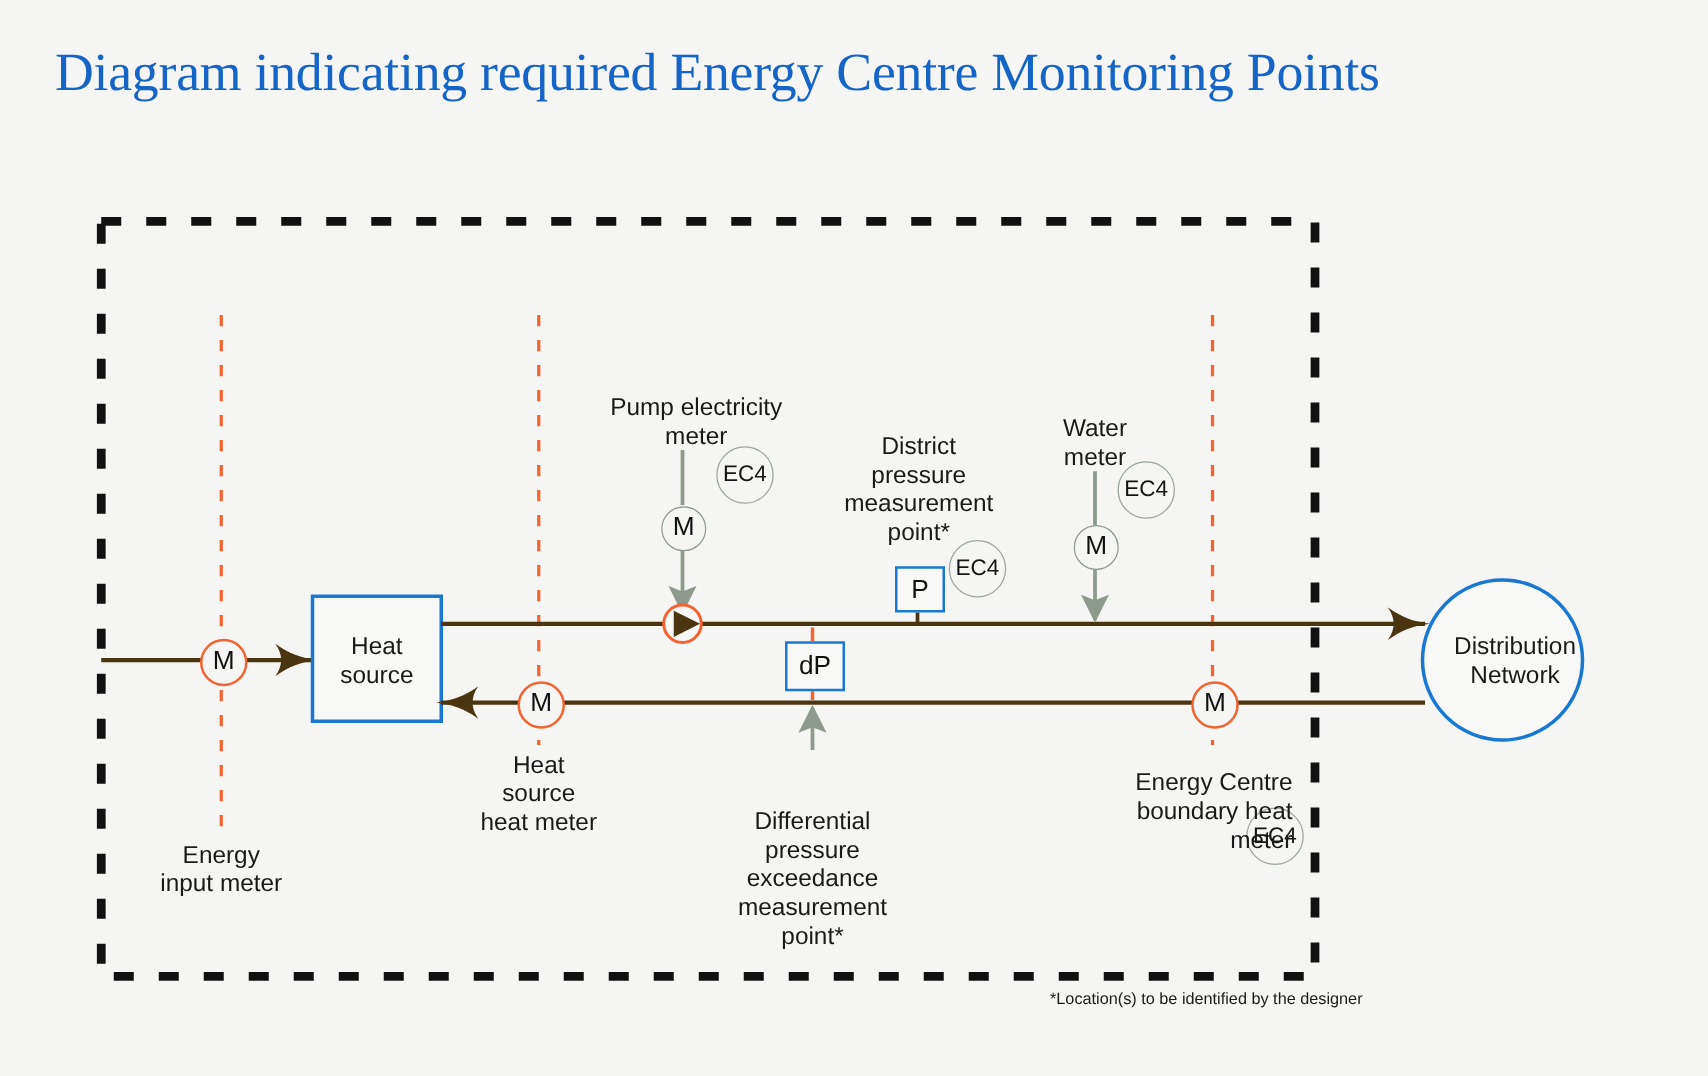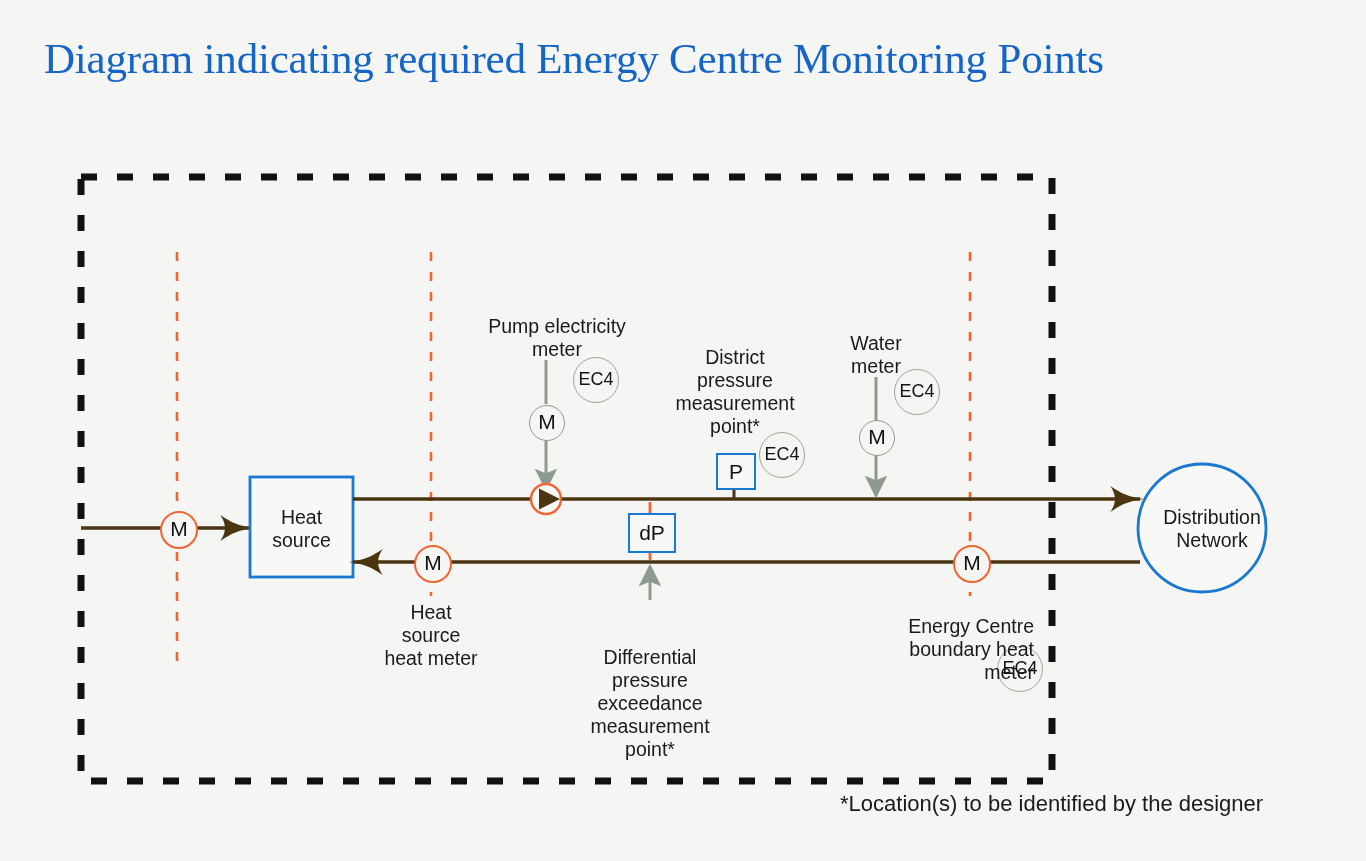--- a/index.html
+++ b/index.html
@@ -49,21 +49,21 @@
   .box-label {
     position: absolute;
     font-size: 19.5px;
     line-height: 23px;
     text-align: center;
     color: #1a1a1a;
     font-family: "Liberation Sans", sans-serif;
   }
   .footnote {
     position: absolute;
-    font-size: 22px;
+    font-size: 13px;
     color: #1a1a1a;
     font-family: "Liberation Sans", sans-serif;
     white-space: nowrap;
   }
   .legend {
     position: absolute;
     font-size: 19.5px;
     line-height: 23px;
     color: #1a1a1a;
     font-family: "Liberation Sans", sans-serif;
@@ -166,20 +166,22 @@
   <div class="mcircle orange" style="left:953px; top:545px;">M</div>
 
   <div class="sqbox" style="left:716px; top:453px; width:36px; height:33px; font-size:21px; line-height:33px;">P</div>
   <div class="sqbox" style="left:628px; top:513px; width:44px; height:36px; font-size:21px; line-height:36px;">dP</div>
 
   <div class="ec4" style="left:573px; top:357px;">EC4</div>
   <div class="ec4" style="left:759px; top:432px;">EC4</div>
   <div class="ec4" style="left:894px; top:369px;">EC4</div>
   <div class="ec4" style="left:997px; top:646px;">EC4</div>
 
+  <div class="lbl" style="left:97px; top:673px; width:160px;">Energy
+input meter</div>
 
   <div class="lbl" style="left:351px; top:601px; width:160px;">Heat
 source
 heat meter</div>
 
   <div class="lbl" style="left:457px; top:315px; width:200px;">Pump electricity
 meter</div>
 
   <div class="lbl" style="left:655px; top:346px; width:160px;">District
 pressure

